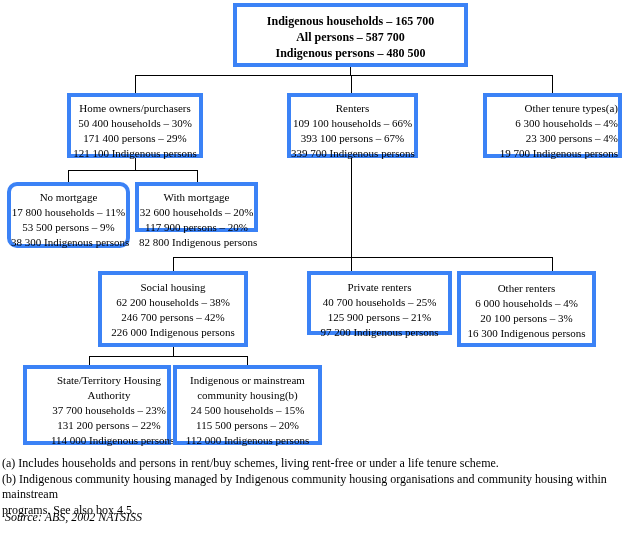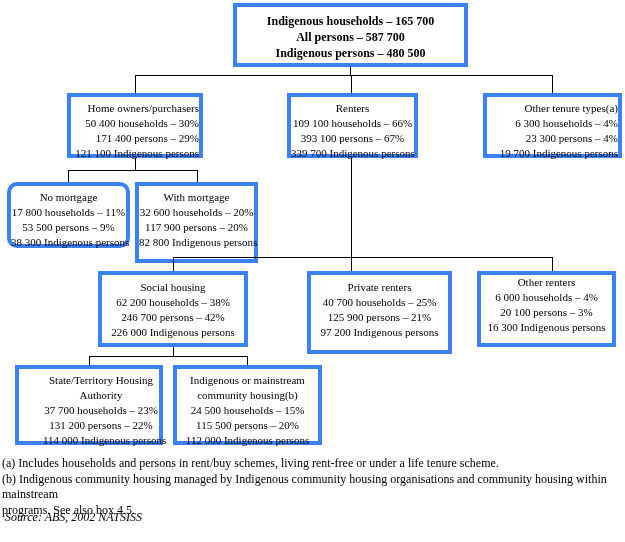--- a/index.html
+++ b/index.html
@@ -51,21 +51,21 @@
     <div>All persons – 587 700</div>
     <div>Indigenous persons – 480 500</div>
   </div>
 
   <div class="vline" style="left:350px;top:67px;height:8px;"></div>
   <div class="hline" style="left:135px;top:75px;width:418px;"></div>
   <div class="vline" style="left:135px;top:75px;height:18px;"></div>
   <div class="vline" style="left:351px;top:75px;height:18px;"></div>
   <div class="vline" style="left:552px;top:75px;height:18px;"></div>
 
-  <div class="node" style="left:67px;top:93px;width:136px;height:65px;text-align:right;">
+  <div class="node" style="left:67px;top:93px;width:136px;height:65px;">
     <div>Home owners/purchasers</div>
     <div>50 400 households – 30%</div>
     <div>171 400 persons – 29%</div>
     <div>121 100 Indigenous persons</div>
   </div>
   <div class="node" style="left:287px;top:93px;width:131px;height:65px;">
     <div>Renters</div>
     <div>109 100 households – 66%</div>
     <div>393 100 persons – 67%</div>
     <div>339 700 Indigenous persons</div>
@@ -81,58 +81,58 @@
   <div class="hline" style="left:68px;top:170px;width:130px;"></div>
   <div class="vline" style="left:68px;top:170px;height:12px;"></div>
   <div class="vline" style="left:197px;top:170px;height:12px;"></div>
 
   <div class="node" style="left:7px;top:182px;width:123px;height:66px;border-radius:10px;">
     <div>No mortgage</div>
     <div>17 800 households – 11%</div>
     <div>53 500 persons – 9%</div>
     <div>38 300 Indigenous persons</div>
   </div>
-  <div class="node" style="left:135px;top:182px;width:123px;height:81px;">
+  <div class="node" style="left:135px;top:182px;width:123px;height:50px;">
     <div>With mortgage</div>
     <div>32 600 households – 20%</div>
     <div>117 900 persons – 20%</div>
     <div>82 800 Indigenous persons</div>
   </div>
 
   <div class="vline" style="left:351px;top:158px;height:99px;"></div>
   <div class="hline" style="left:173px;top:257px;width:380px;"></div>
   <div class="vline" style="left:173px;top:257px;height:14px;"></div>
   <div class="vline" style="left:351px;top:257px;height:14px;"></div>
   <div class="vline" style="left:552px;top:257px;height:14px;"></div>
 
   <div class="node" style="left:98px;top:271px;width:150px;height:76px;padding-top:5px;">
     <div>Social housing</div>
     <div>62 200 households – 38%</div>
     <div>246 700 persons – 42%</div>
     <div>226 000 Indigenous persons</div>
   </div>
-  <div class="node" style="left:307px;top:271px;width:145px;height:83px;padding-top:5px;">
+  <div class="node" style="left:307px;top:271px;width:145px;height:64px;padding-top:5px;">
     <div>Private renters</div>
     <div>40 700 households – 25%</div>
     <div>125 900 persons – 21%</div>
     <div>97 200 Indigenous persons</div>
   </div>
-  <div class="node" style="left:477px;top:271px;width:139px;height:76px;padding-top:0;">
+  <div class="node" style="left:457px;top:271px;width:139px;height:76px;padding-top:6px;">
     <div>Other renters</div>
     <div>6 000 households – 4%</div>
     <div>20 100 persons – 3%</div>
     <div>16 300 Indigenous persons</div>
   </div>
 
   <div class="vline" style="left:173px;top:347px;height:9px;"></div>
   <div class="hline" style="left:89px;top:356px;width:159px;"></div>
   <div class="vline" style="left:89px;top:356px;height:9px;"></div>
   <div class="vline" style="left:247px;top:356px;height:9px;"></div>
 
-  <div class="node" style="left:15px;top:365px;width:148px;height:80px;padding-left:24px;">
+  <div class="node" style="left:23px;top:365px;width:148px;height:80px;padding-left:24px;">
     <div>State/Territory Housing</div>
     <div>Authority</div>
     <div>37 700 households – 23%</div>
     <div>131 200 persons – 22%</div>
     <div>114 000 Indigenous persons</div>
   </div>
   <div class="node" style="left:173px;top:365px;width:149px;height:80px;">
     <div>Indigenous or mainstream</div>
     <div>community housing(b)</div>
     <div>24 500 households – 15%</div>

